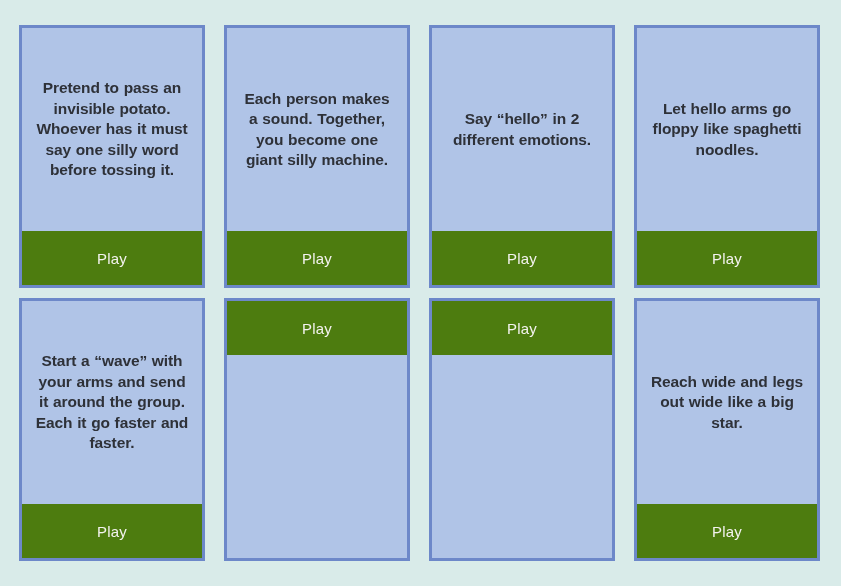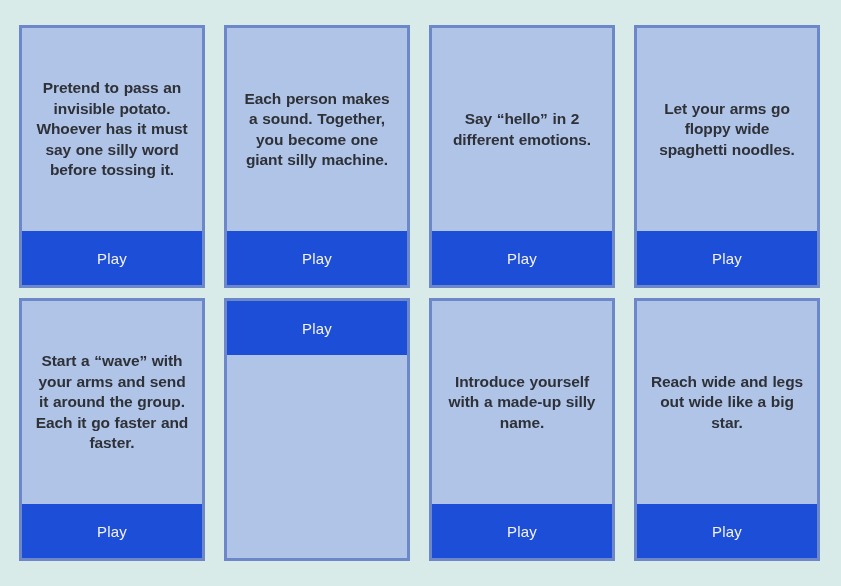--- a/index.html
+++ b/index.html
@@ -50,21 +50,21 @@
     font-size: 15.5px;
     font-weight: bold;
     line-height: 1.32;
     color: #2e3138;
     letter-spacing: -0.1px;
     word-spacing: 0.5px;
   }
 
   .card-play {
     flex: 0 0 54px;
-    background: #1d4ed8;
+    background: #4d7c0f;
     color: #f4f3ef;
     display: flex;
     align-items: center;
     justify-content: center;
     font-size: 15px;
     font-weight: normal;
     letter-spacing: 0.2px;
     border: none;
     outline: none;
     cursor: pointer;
@@ -94,40 +94,37 @@
 
   <div class="card">
     <div class="card-body">
       <div class="card-text">Say “hello” in 2 different emotions.</div>
     </div>
     <button class="card-play">Play</button>
   </div>
 
   <div class="card">
     <div class="card-body">
-      <div class="card-text">Let your arms go floppy wide spaghetti noodles.</div>
+      <div class="card-text">Let hello arms go floppy like spaghetti noodles.</div>
     </div>
     <button class="card-play">Play</button>
   </div>
 
   <div class="card">
     <div class="card-body">
       <div class="card-text">Start a “wave” with your arms and send it around the group. Each it go faster and faster.</div>
     </div>
     <button class="card-play">Play</button>
   </div>
 
   <div class="card">
     <button class="card-play">Play</button>
   </div>
 
   <div class="card">
-    <div class="card-body">
-      <div class="card-text">Introduce yourself with a made-up silly name.</div>
-    </div>
     <button class="card-play">Play</button>
   </div>
 
   <div class="card">
     <div class="card-body">
       <div class="card-text">Reach wide and legs out wide like a big star.</div>
     </div>
     <button class="card-play">Play</button>
   </div>
 

